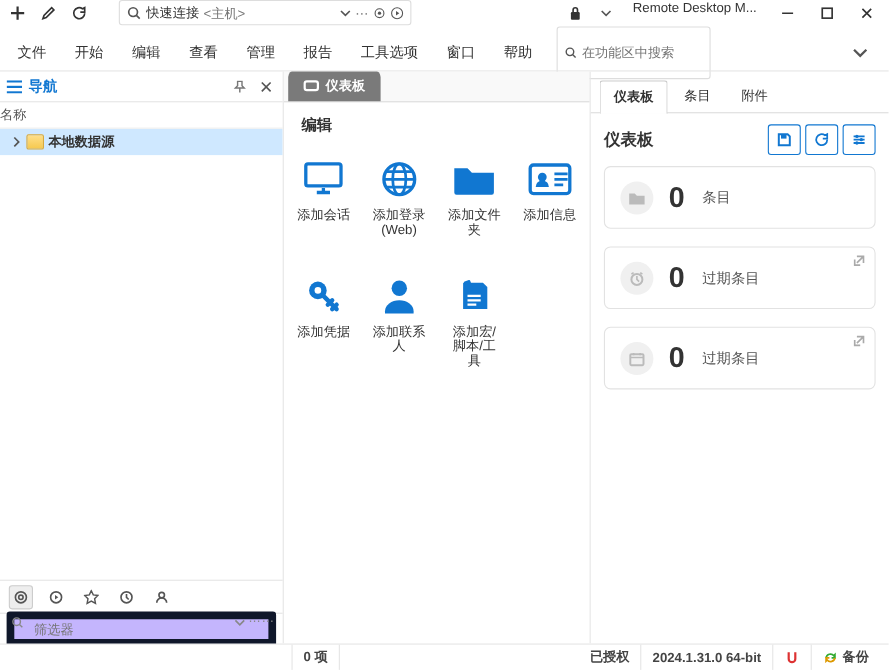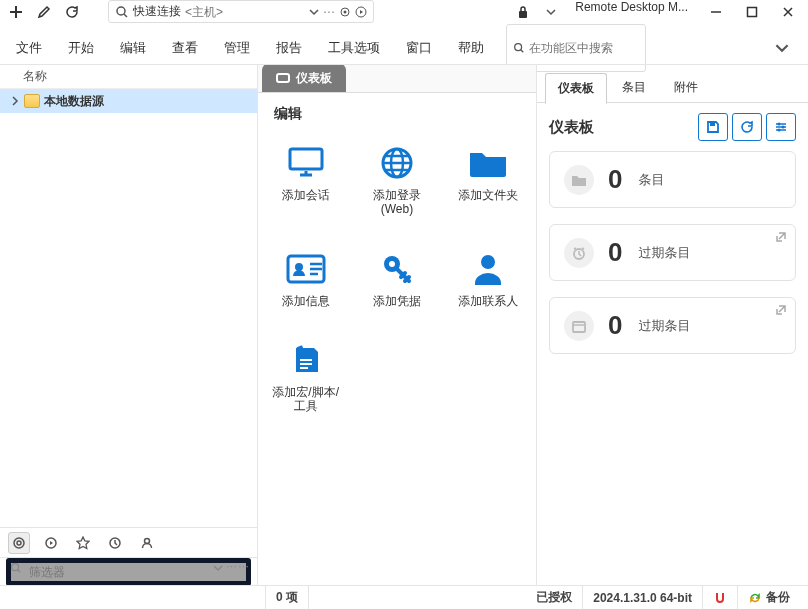--- a/index.html
+++ b/index.html
@@ -24,37 +24,37 @@
 .chevron-btn { width: 28px; height: 24px; display: flex; align-items: center; justify-content: center; cursor: pointer; margin-left: 10px; }
 
 
 .main { flex: 1; display: flex; border-top: 1px solid #e5e5e5; overflow: hidden; }
 
 
 .sidebar { width: 258px; display: flex; flex-direction: column; border-right: 1px solid #e5e5e5; }
 .nav-header { height: 28px; display: flex; align-items: center; padding: 0 6px; gap: 6px; border-bottom: 1px solid #e5e5e5; }
 .nav-header .title { color: #1177d1; font-weight: 600; font-size: 13px; flex: 1; }
 .nav-header .small-icn { width: 18px; height: 18px; display: flex; align-items: center; justify-content: center; cursor: pointer; }
-.col-hdr { height: 24px; padding: 0 23px; display: flex; align-items: center; font-size: 12px; color: #555; border-bottom: 1px solid #eee; }
+.col-hdr { height: 24px; padding: 0 0; display: flex; align-items: center; font-size: 12px; color: #555; border-bottom: 1px solid #eee; }
 .tree { flex: 1; overflow: auto; }
 .tree-row { height: 24px; display: flex; align-items: center; gap: 4px; padding: 0 10px; background: #cfe8ff; font-size: 12px; font-weight: 700; }
 .folder-ico { width: 16px; height: 14px; background: linear-gradient(#ffdf8a,#f6c94f); border: 1px solid #d8a93c; border-radius: 2px; }
 .side-tabbar { height: 30px; border-top: 1px solid #e5e5e5; display: flex; align-items: center; gap: 10px; padding: 0 8px; }
 .side-tabbar .tb { width: 22px; height: 22px; display: flex; align-items: center; justify-content: center; cursor: pointer; border-radius: 3px; }
 .side-tabbar .tb.active { background: #eee; border: 1px solid #ccc; }
 .filter-row { height: 28px; border-top: 1px solid #e5e5e5; display: flex; align-items: center; padding: 0 6px; gap: 4px; }
-.filter-row input { border: 5px solid #0f172a; border-radius: 3px; padding: 2px 14px 2px 18px; font-size: 12px; width: 100%; background: #a3a3a3; }
+.filter-row input { border: 7px solid #0f172a; border-radius: 3px; padding: 2px 14px 2px 18px; font-size: 12px; width: 100%; background: #c4b5fd; }
 
 
 .center { flex: 1; display: flex; flex-direction: column; }
 .center-tabs { height: 28px; display: flex; align-items: flex-end; padding-left: 4px; border-bottom: 1px solid #ddd; background: #f9f9f9; }
 .center-tab { height: 28px; padding: 0 14px; display: flex; align-items: center; gap: 6px; background: #7a7a7a; color: #fff; border-top-left-radius: 6px; border-top-right-radius: 6px; font-size: 12px; font-weight: 600; }
 .center-tab .dash-ico { width: 14px; height: 10px; border: 2px solid #fff; border-radius: 3px; position: relative; }
 .edit-section { padding: 12px 16px; font-size: 14px; font-weight: 700; }
-.tile-grid { flex: 1; overflow: auto; padding: 4px 8px 16px; display: grid; grid-template-columns: 1fr 1fr 1fr; gap: 24px 12px; align-content: start; }
+.tile-grid { flex: 1; overflow: auto; padding: 4px 8px 16px; display: grid; grid-template-columns: 1fr 1fr 1fr 1fr; gap: 24px 12px; align-content: start; }
 .tile { display: flex; flex-direction: column; align-items: center; gap: 6px; cursor: pointer; padding: 4px; }
 .tile .ico { width: 40px; height: 40px; display: flex; align-items: center; justify-content: center; }
 .tile .lbl { font-size: 12px; text-align: center; line-height: 1.15; max-width: 90px; }
 
 
 .right { width: 272px; border-left: 1px solid #e5e5e5; display: flex; flex-direction: column; padding-top: 8px; }
 .right-tabs { height: 30px; display: flex; align-items: center; border-bottom: 1px solid #ddd; padding-left: 8px; gap: 2px; }
 .right-tab { padding: 6px 12px; font-size: 12px; cursor: pointer; border: 1px solid transparent; }
 .right-tab.active { border: 1px solid #ccc; border-bottom-color: #fff; background: #fff; font-weight: 700; border-radius: 3px 3px 0 0; margin-bottom: -1px; }
 .right-body { padding: 10px 12px; }
@@ -165,20 +165,38 @@
   <div class="chevron-btn">
       <svg width="14" height="14" viewBox="0 0 10 10">
         <path d="M1 3l4 4 4-4" fill="none" stroke="#555" stroke-width="1.5"></path>
       </svg>
     </div>
 </div>
 
 <div class="main">
 
   <div class="sidebar">
+    <div class="nav-header">
+      <svg width="14" height="12" viewBox="0 0 14 12">
+          <rect x="0" y="0" width="14" height="2" fill="#1177d1"></rect>
+          <rect x="0" y="5" width="14" height="2" fill="#1177d1"></rect>
+          <rect x="0" y="10" width="14" height="2" fill="#1177d1"></rect>
+        </svg>
+      <span class="title">导航</span>
+      <div class="small-icn">
+          <svg width="12" height="12" viewBox="0 0 12 12">
+            <path d="M4 1h4v4l2 2H2l2-2V1zM6 7v4" fill="none" stroke="#777" stroke-width="1.3"></path>
+          </svg>
+        </div>
+      <div class="small-icn">
+          <svg width="10" height="10" viewBox="0 0 10 10">
+            <path d="M1 1l8 8M9 1l-8 8" stroke="#555" stroke-width="1.5"></path>
+          </svg>
+        </div>
+    </div>
     <div class="col-hdr">名称</div>
     <div class="tree">
       <div class="tree-row">
         <svg width="10" height="10" viewBox="0 0 10 10">
             <path d="M3 1l4 4-4 4" fill="none" stroke="#555" stroke-width="1.5"></path>
           </svg>
         <span class="folder-ico"></span>
         <span>本地数据源</span>
       </div>
     </div>

